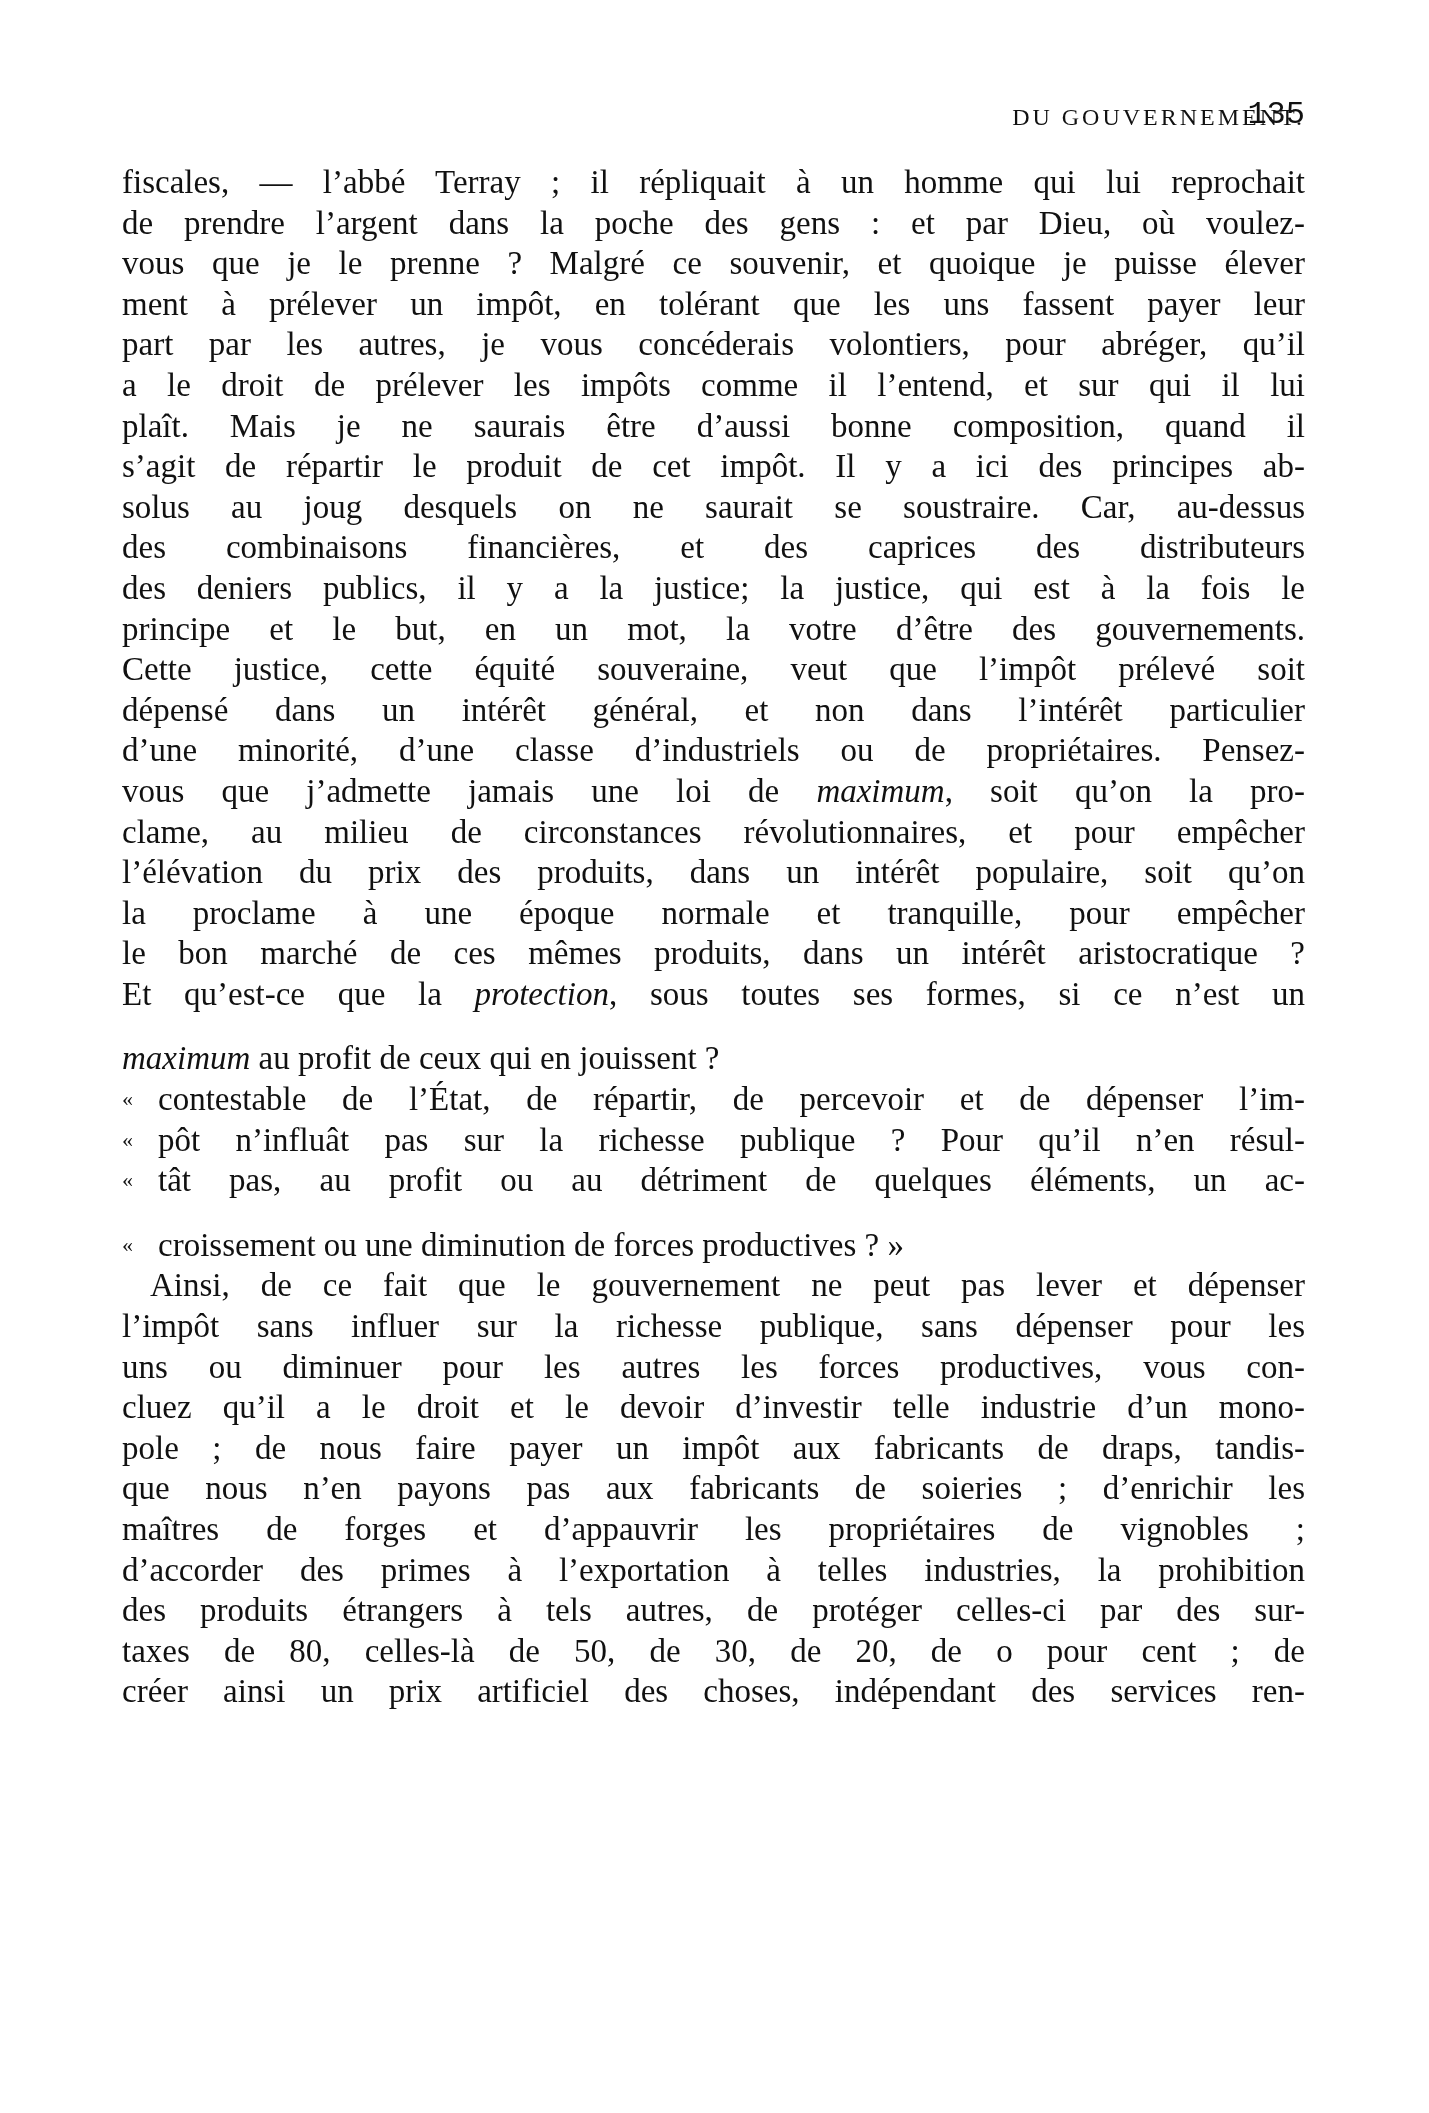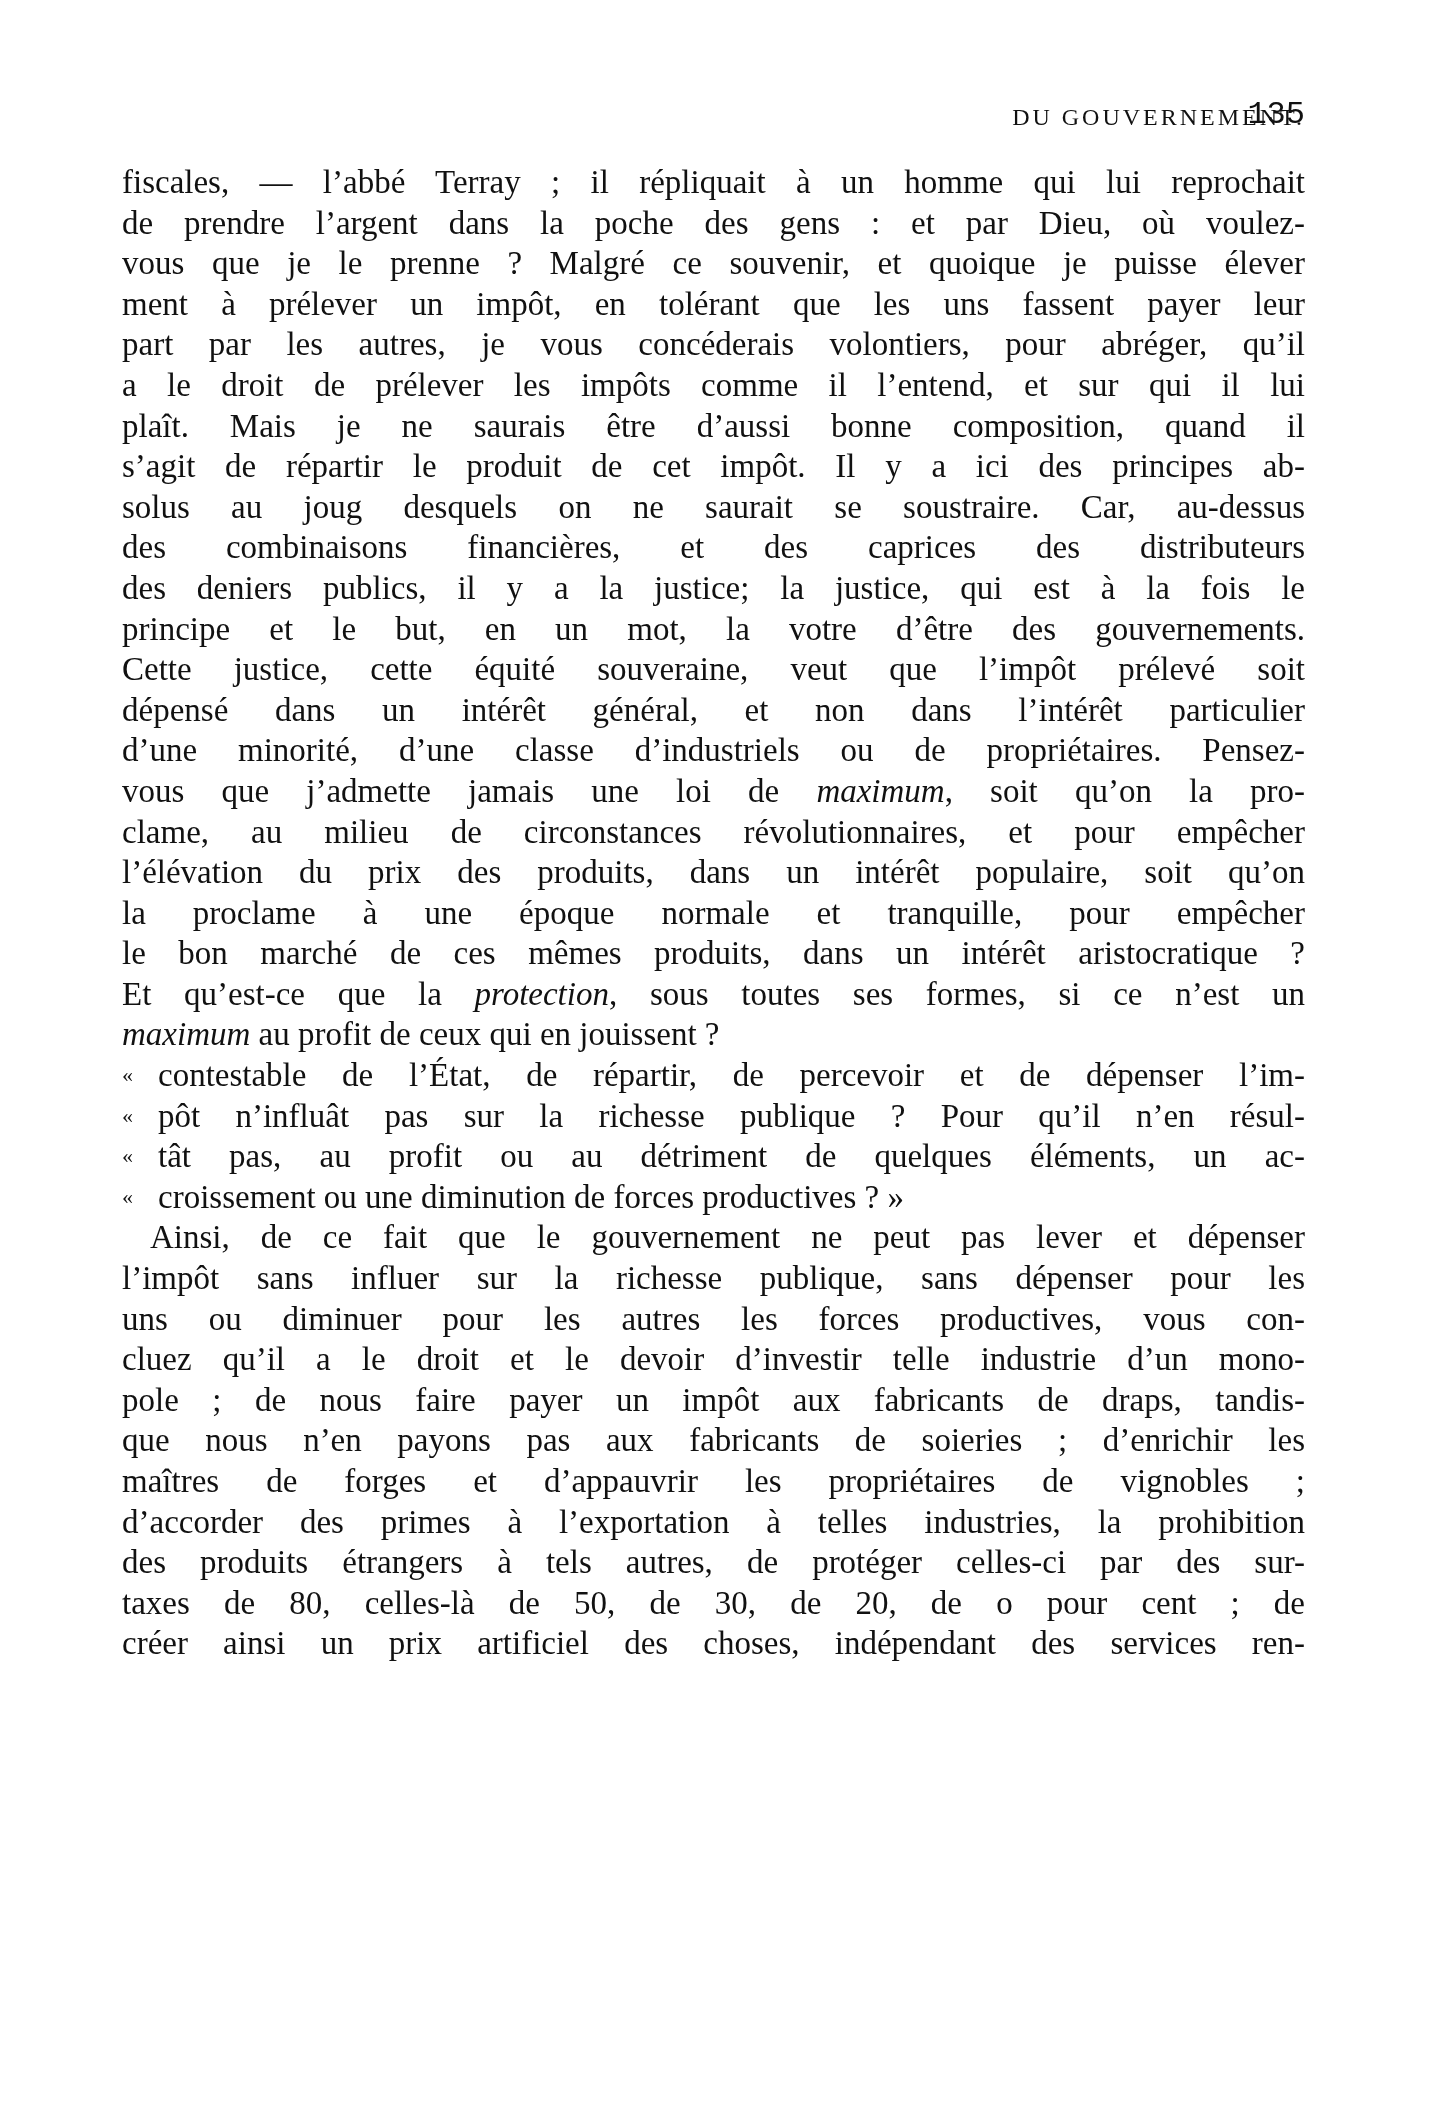--- a/index.html
+++ b/index.html
@@ -2,21 +2,21 @@
 <html><head>
 <meta charset="utf-8">
 <style>
   html, body { margin:0; padding:0; background:#ffffff; }
   body { width:1429px; height:2113px; position:relative; overflow:hidden; color:#111; font-family:"Liberation Serif","DejaVu Serif",serif; }
   .header { position:absolute; top:96px; left:122px; width:1183px; height:40px; }
   .running-title { position:absolute; left:0; right:0; text-align:right; font-size:24px; letter-spacing:3px; top:8px; }
   .page-number { position:absolute; right:0; top:0; font-size:32px;font-family:Liberation Mono, monospace; }
   .body-text { position:absolute; top:162px; left:122px; width:1183px; }
   .line { height:40.6px; line-height:40.6px; font-size:33px; text-align:justify; text-align-last:justify; white-space:nowrap; overflow:visible; }
-  .line.last { text-align-last:left; }
+  .line.last { text-align-last:left;margin-top:24px; }
   .line.indent { padding-left:28px; }
   .qmark { display:inline-block; width:36px; font-size:22px; vertical-align:top; }
   em { font-style:italic; }
 </style>
 </head>
 <body>
 
 <div class="header">
   <div class="running-title">DU GOUVERNEMENT.</div>
   <div class="page-number">135</div>

